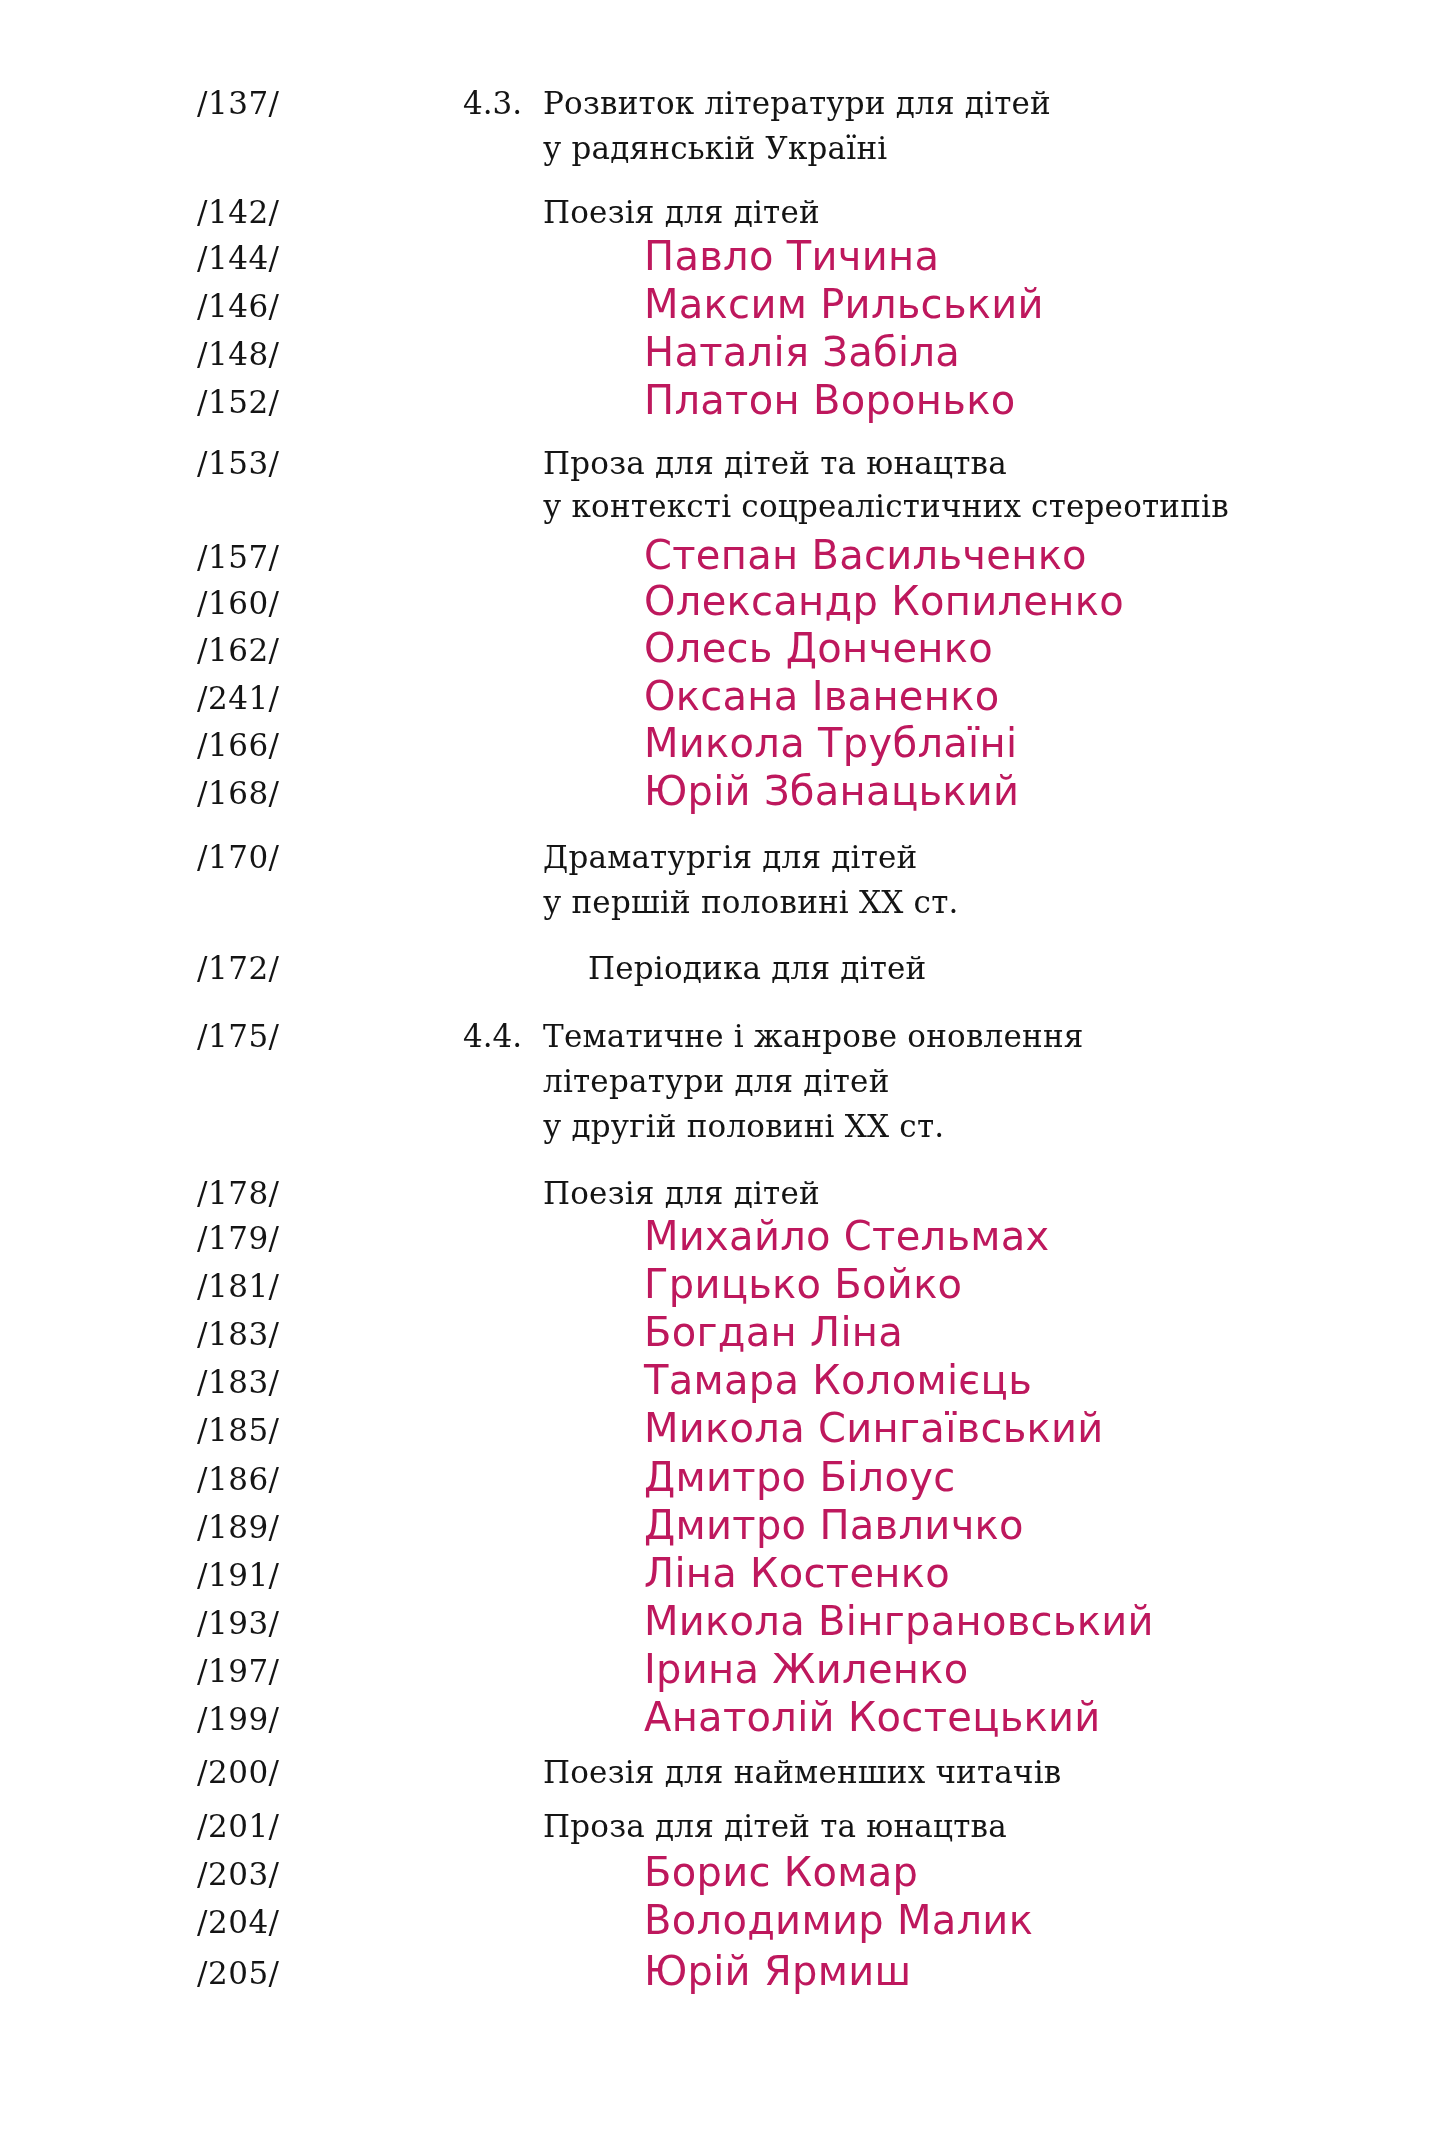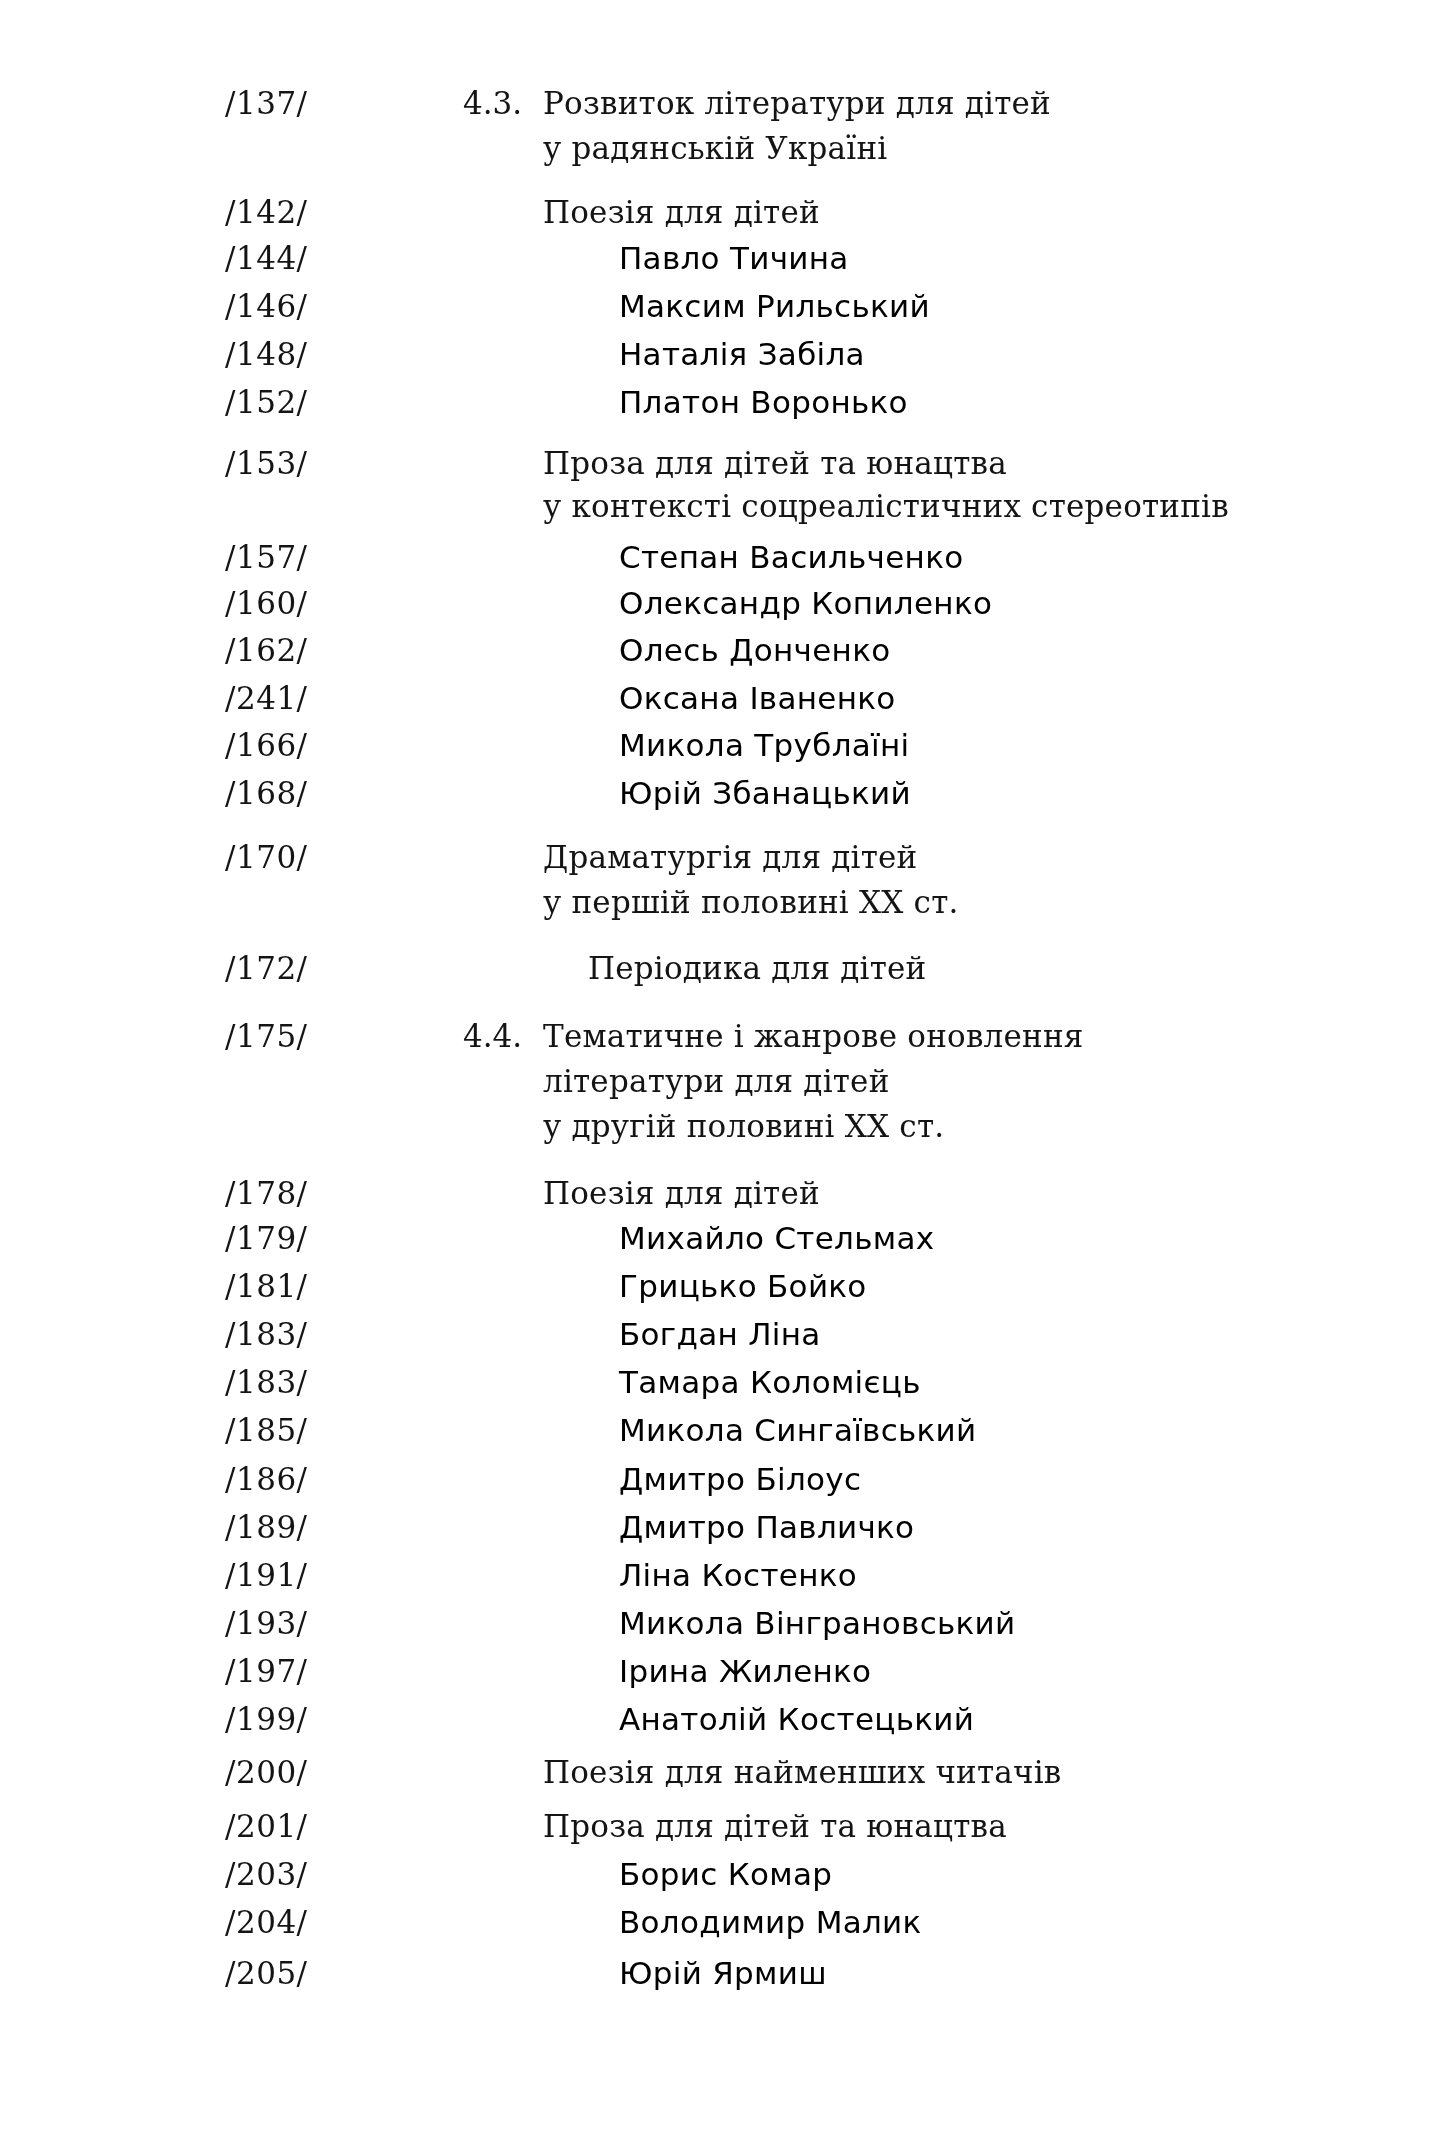--- a/index.html
+++ b/index.html
@@ -29,21 +29,20 @@
   }
   .pg {
     position: absolute;
     left: 197px;
     font-family: "DejaVu Serif", "Liberation Serif", serif;
     font-size: 31px;
     line-height: 1;
     letter-spacing: 0.5px;
     color: #141414;
     white-space: nowrap;
-    margin-left: 28px;
   }
   .num {
     position: absolute;
     left: 463px;
     font-family: "DejaVu Serif", "Liberation Serif", serif;
     font-size: 31px;
     line-height: 1;
     color: #141414;
     white-space: nowrap;
   }
@@ -52,25 +51,25 @@
     left: 543px;
     font-family: "DejaVu Serif", "Liberation Serif", serif;
     font-size: 31px;
     line-height: 1;
     color: #141414;
     white-space: nowrap;
     letter-spacing: 0.2px;
   }
   .author {
     position: absolute;
-    left: 619px;
+    left: 644px;
     font-family: "DejaVu Sans", "Liberation Sans", sans-serif;
-    font-size: 31px;
-    line-height: 1;
-    color: #000000;
+    font-size: 40px;
+    line-height: 1;
+    color: #be185d;
     white-space: nowrap;
     letter-spacing: 0.3px;
   }
   
   .bl { transform: translateY(-80%); }
 </style>
 </head>
 <body>
 
 <div class="page" id="toc-root">

